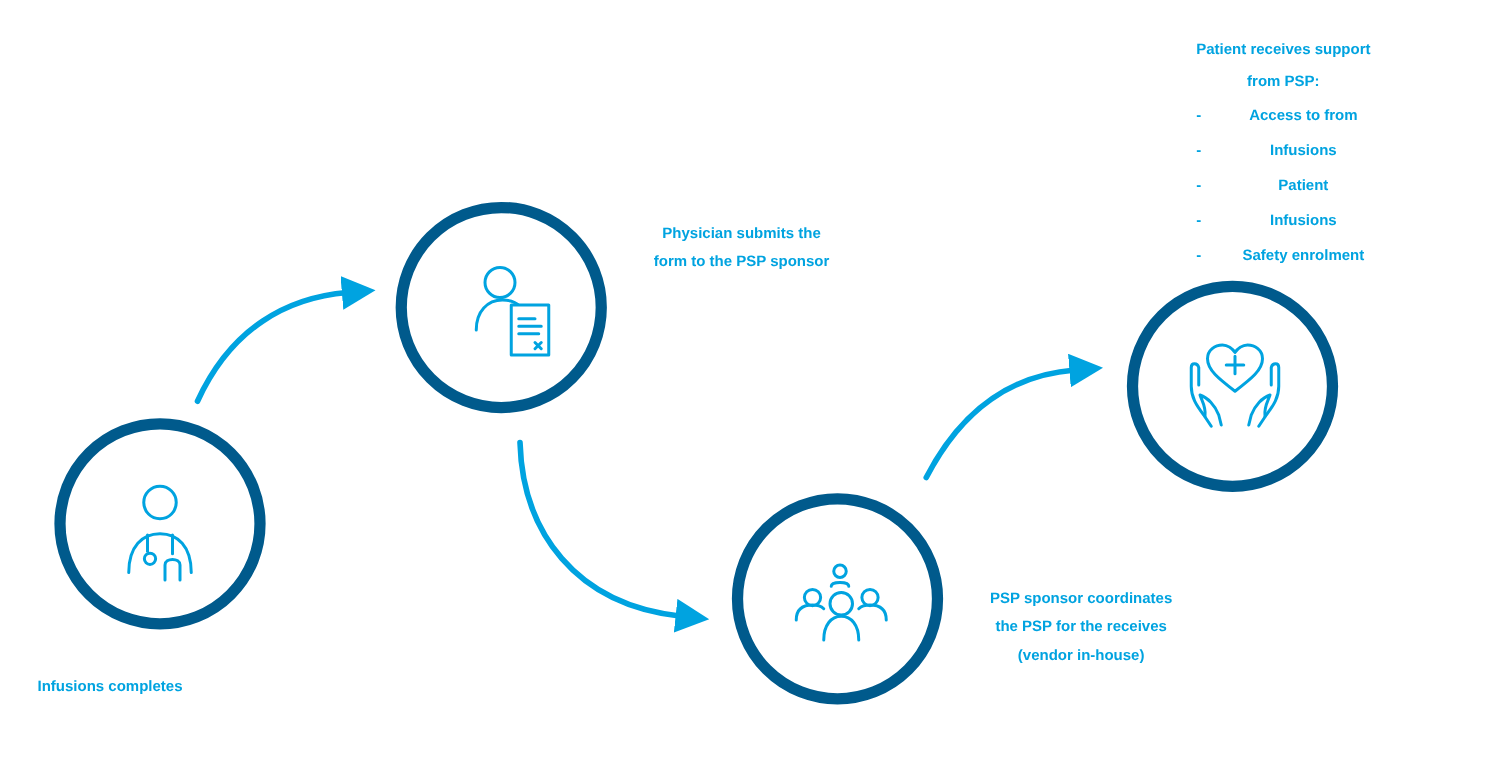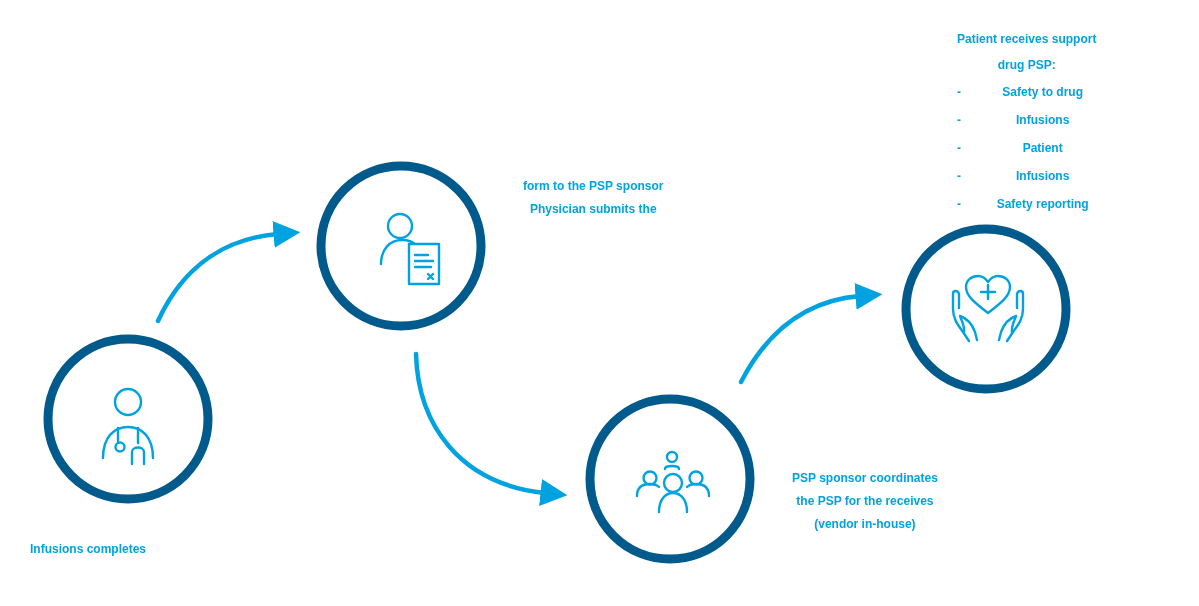--- a/index.html
+++ b/index.html
@@ -76,34 +76,34 @@
         <path d="M1012,333 C1011,325 1015,320 1016,316 C1010,318 1004,324 1001,332 L999,340"></path>
       </g>
     </g>
   </svg>
 
   <div class="label" style="left:30px; top:538px;">
     <div>Infusions completes</div>
   </div>
 
   <div class="label" style="left:523px; top:175px;">
+    <div>Physician submits the</div>
     <div>form to the PSP sponsor</div>
-    <div>Physician submits the</div>
   </div>
 
   <div class="label" style="left:792px; top:467px;">
     <div>PSP sponsor coordinates</div>
     <div>the PSP for the receives</div>
     <div>(vendor in-house)</div>
   </div>
 
   <div class="label" style="left:957px; top:26px; line-height:26px;">
     <div>Patient receives support</div>
-    <div>drug PSP:</div>
+    <div>from PSP:</div>
     <ul class="bullets">
-      <li><span class="dash">-</span><span>Safety to drug</span></li>
+      <li><span class="dash">-</span><span>Access to from</span></li>
       <li><span class="dash">-</span><span>Infusions</span></li>
       <li><span class="dash">-</span><span>Patient</span></li>
       <li><span class="dash">-</span><span>Infusions</span></li>
-      <li><span class="dash">-</span><span>Safety reporting</span></li>
+      <li><span class="dash">-</span><span>Safety enrolment</span></li>
     </ul>
   </div>
 </div>
 
 </body></html>

